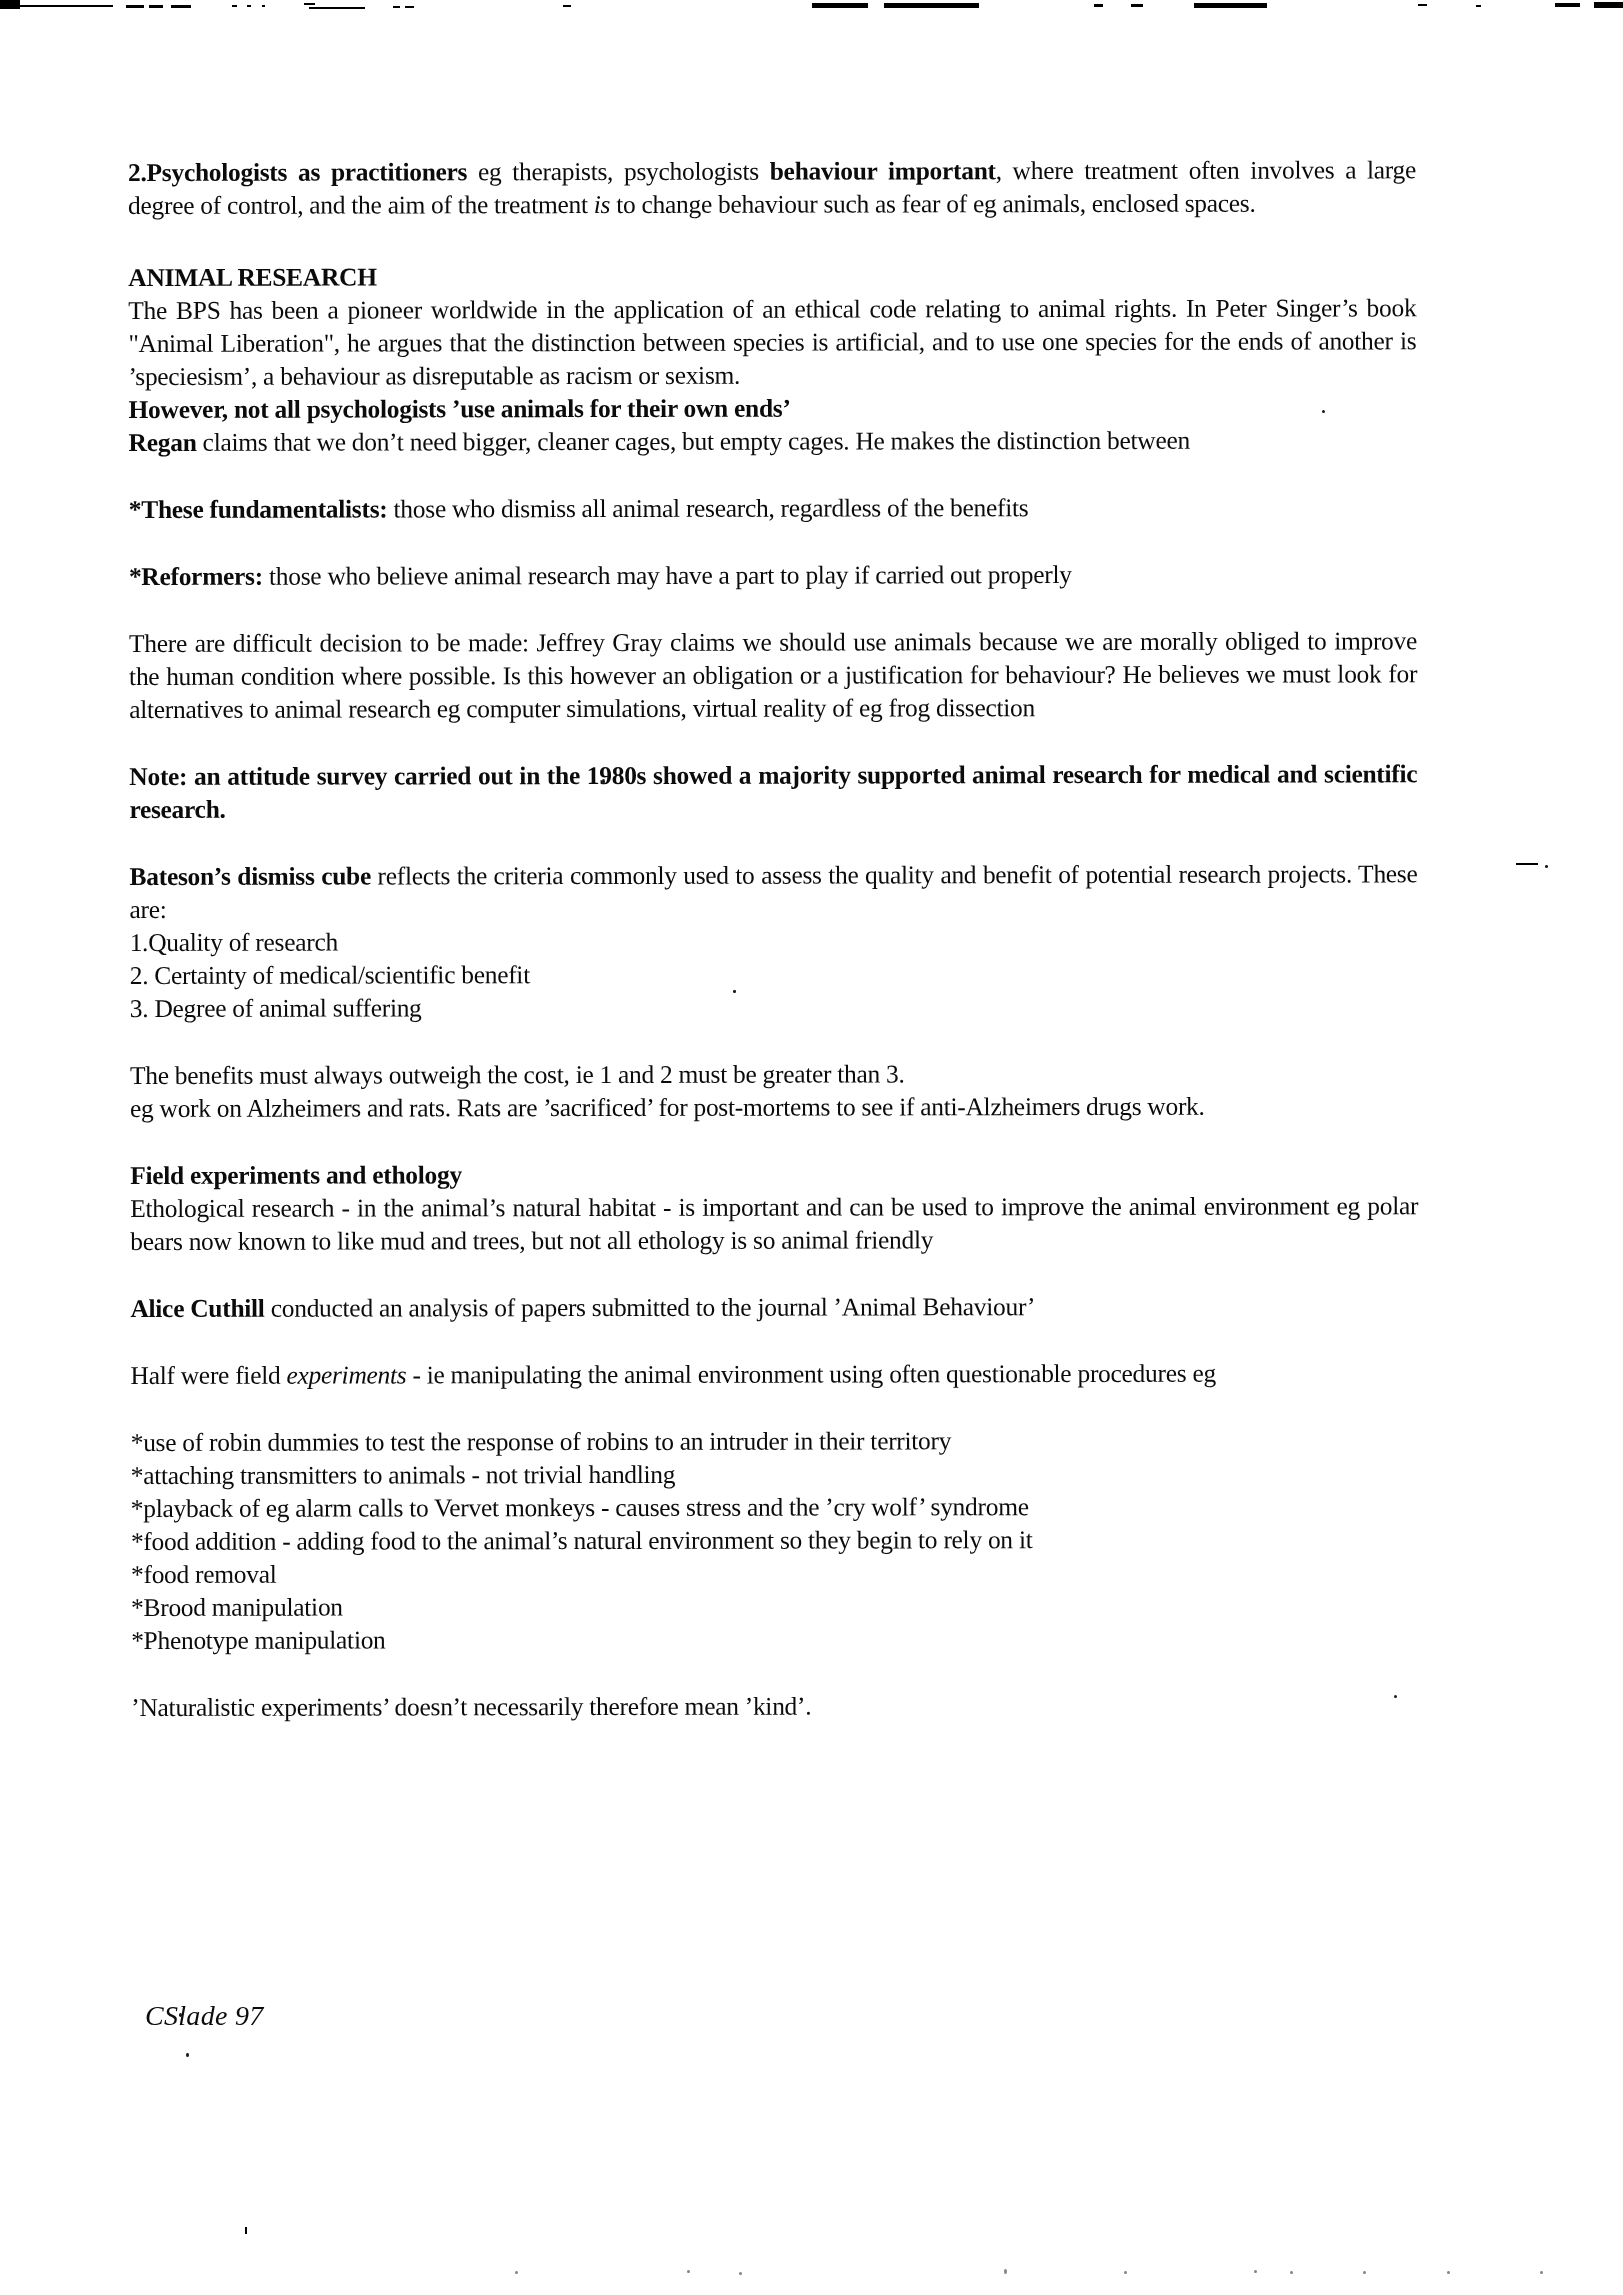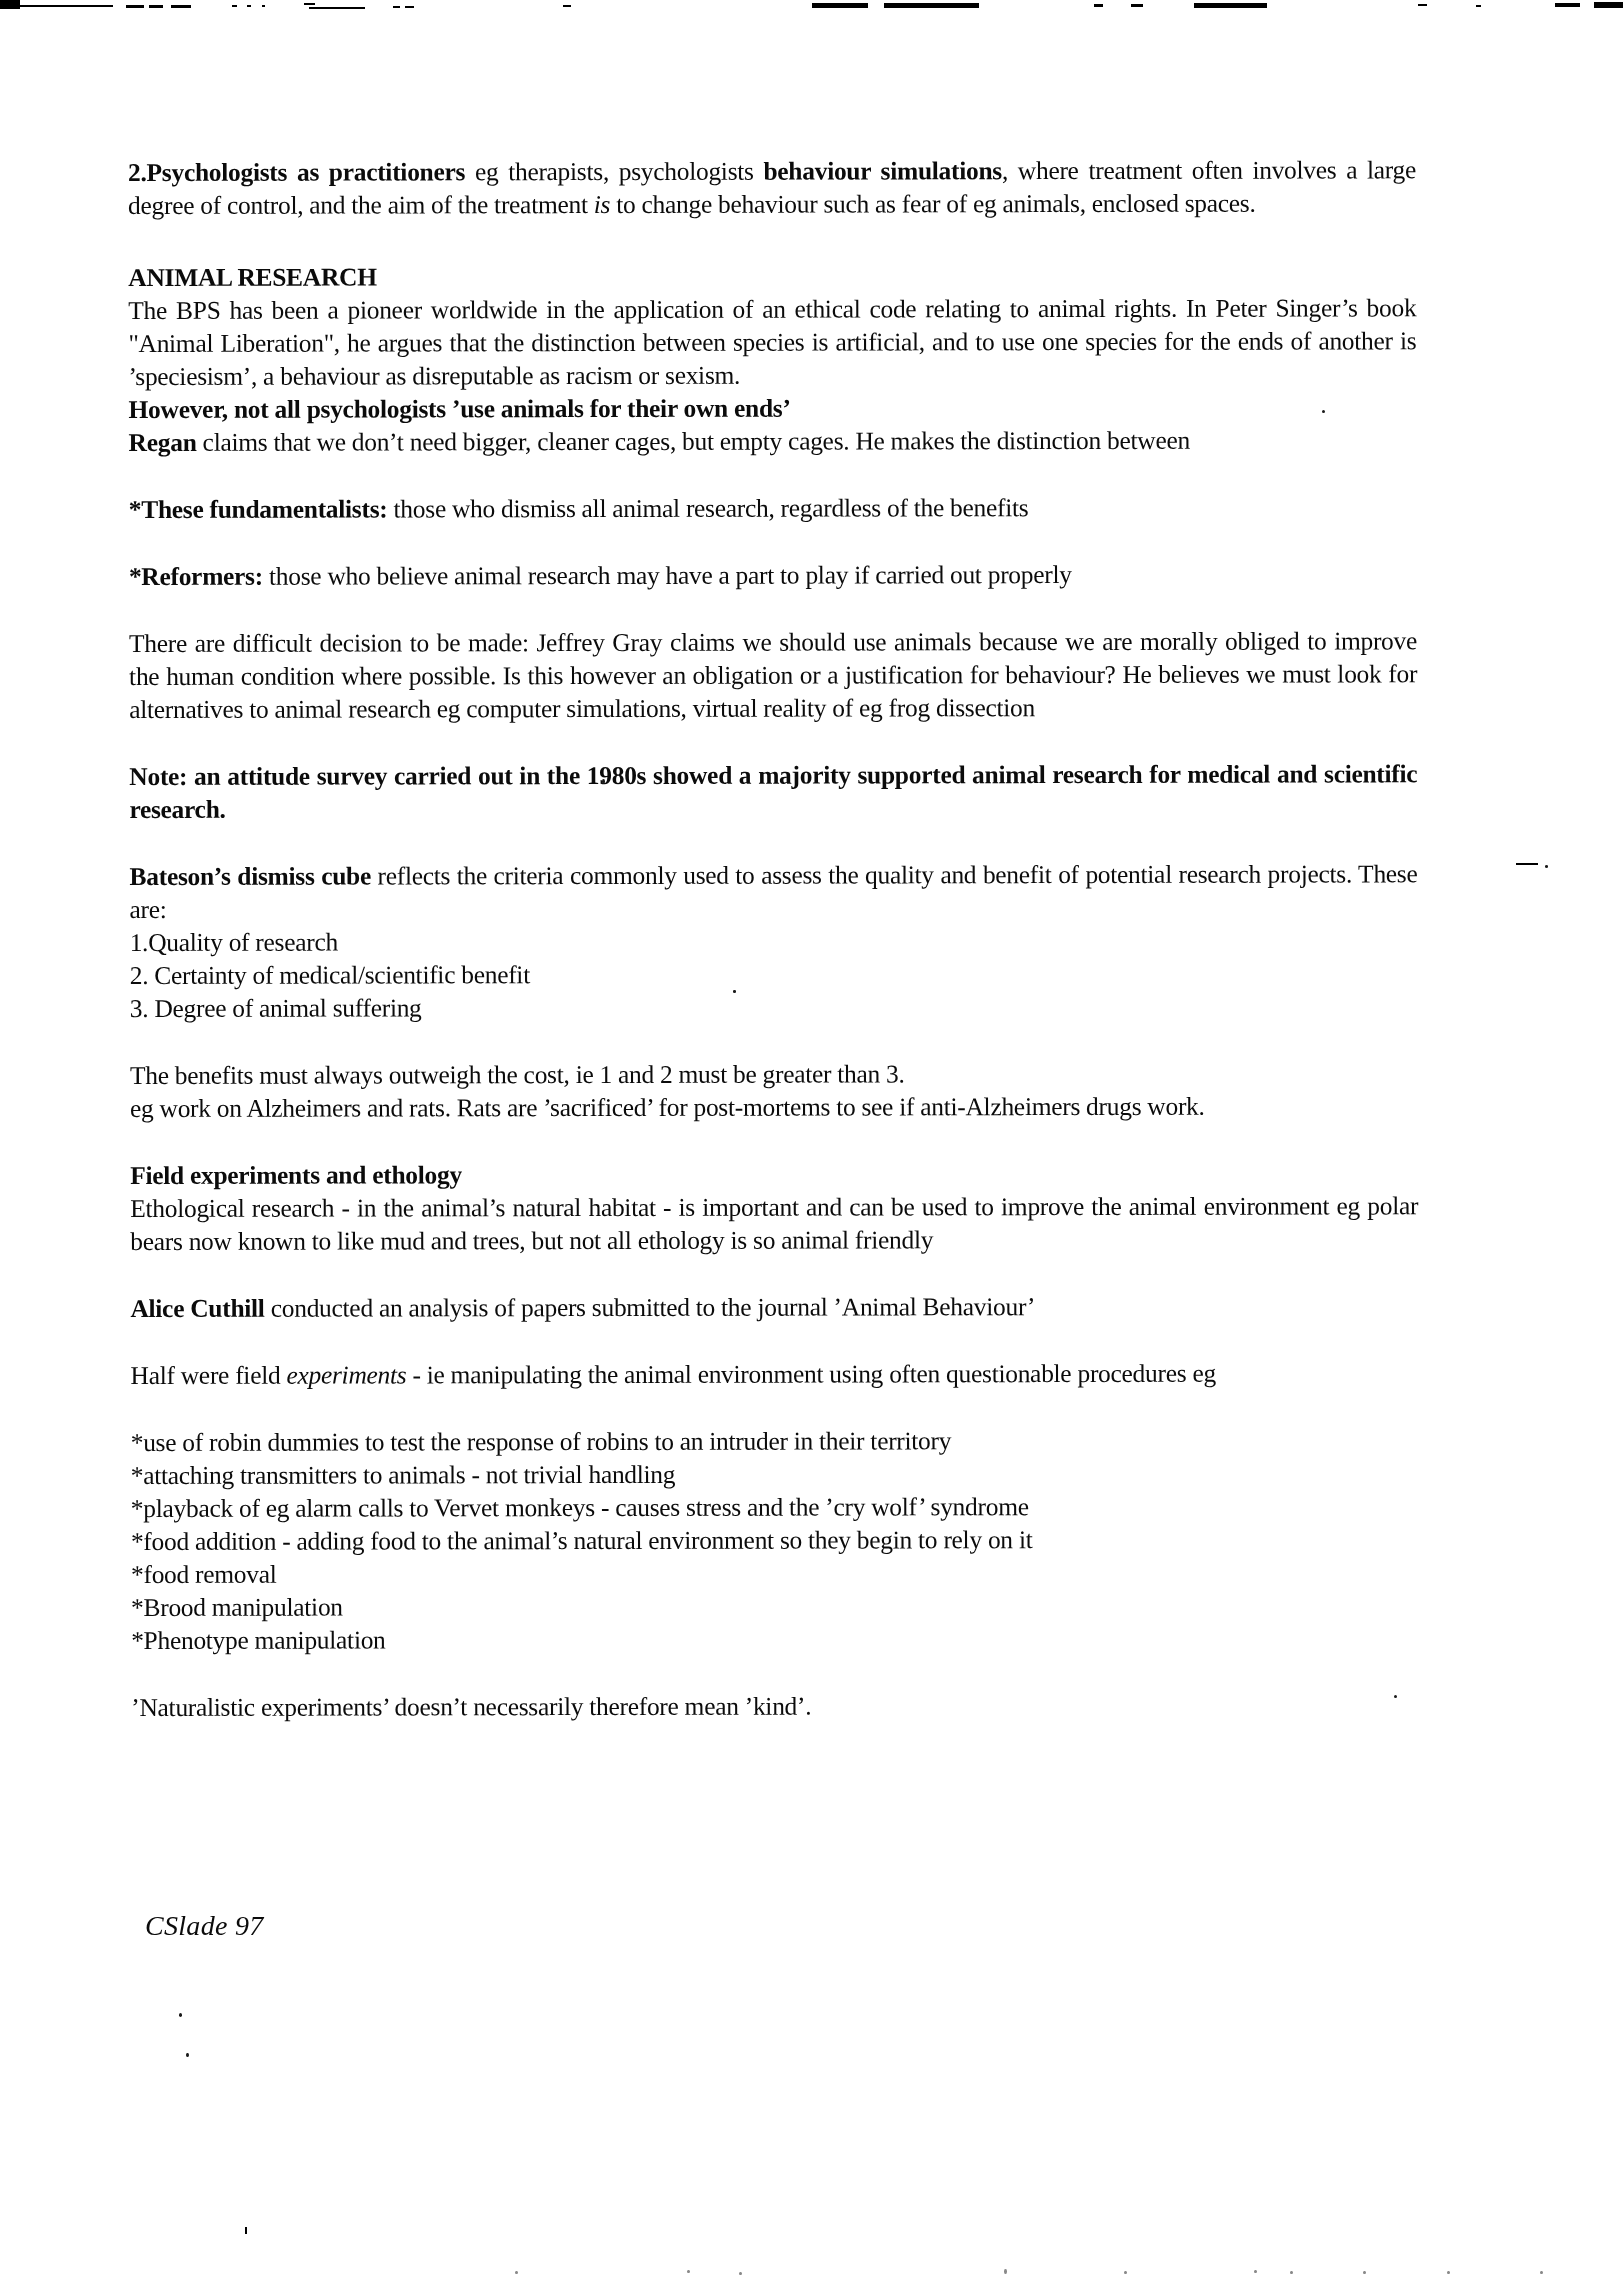--- a/index.html
+++ b/index.html
@@ -21,21 +21,21 @@
     transform-origin: top left;
   }
   .doc p { margin: 0 0 34px 0; text-align: justify; }
   .doc p.tight { margin-bottom: 0; }
   .doc p.nojust { text-align: left; }
   .gap-lg { margin-bottom: 39px !important; }
   .b { font-weight: bold; margin-top: 16px; }
   .i { font-style: italic; }
   section { margin: 0 0 34px 0; }
   .footer-sig {
-    position: absolute; left: 145px; top: 1910px;
+    position: absolute; left: 145px; top: 2000px;
     font-style: italic; font-size: 28px; letter-spacing: 0.3px;
     color: #0b0b0b;
   }
   
   .art { position: absolute; background: #000; }
   .speck { position: absolute; background: #1a1a1a; border-radius: 50%; }
   .speck.faint { background: #8a8a8a; }
 </style>
 </head>
 <body>
@@ -58,21 +58,21 @@
 <div class="art" style="left:1094px;top:3.9px;width:9.2px;height:3.3px;"></div>
 <div class="art" style="left:1131px;top:3.9px;width:11.8px;height:3.3px;"></div>
 <div class="art" style="left:1194px;top:2.6px;width:73px;height:5.2px;"></div>
 <div class="art" style="left:1418px;top:3.9px;width:9.2px;height:2.6px;"></div>
 <div class="art" style="left:1476px;top:4.6px;width:5.2px;height:2px;"></div>
 <div class="art" style="left:1555px;top:2.6px;width:25px;height:4.6px;"></div>
 <div class="art" style="left:1594px;top:2px;width:29px;height:5.9px;"></div>
 
 <main class="doc">
 
-  <p class="gap-lg"><span class="b">2.Psychologists as practitioners</span><span> eg therapists, psychologists </span><span class="b">behaviour simulations</span><span>, where treatment often involves a large degree of control, and the aim of the treatment </span><span class="i">is</span><span> to change behaviour such as fear of eg animals, enclosed spaces.</span></p>
+  <p class="gap-lg"><span class="b">2.Psychologists as practitioners</span><span> eg therapists, psychologists </span><span class="b">behaviour important</span><span>, where treatment often involves a large degree of control, and the aim of the treatment </span><span class="i">is</span><span> to change behaviour such as fear of eg animals, enclosed spaces.</span></p>
 
   <section>
     <p class="tight b nojust">ANIMAL RESEARCH</p>
     <p class="tight">The BPS has been a pioneer worldwide in the application of an ethical code relating to animal rights. In Peter Singer’s book "Animal Liberation", he argues that the distinction between species is artificial, and to use one species for the ends of another is ’speciesism’, a behaviour as disreputable as racism or sexism.</p>
     <p class="tight b nojust">However, not all psychologists ’use animals for their own ends’</p>
     <p class="tight nojust"><span class="b">Regan</span><span> claims that we don’t need bigger, cleaner cages, but empty cages. He makes the distinction between</span></p>
   </section>
 
   <p class="nojust"><span class="b">*These fundamentalists:</span><span> those who dismiss all animal research, regardless of the benefits</span></p>
 

